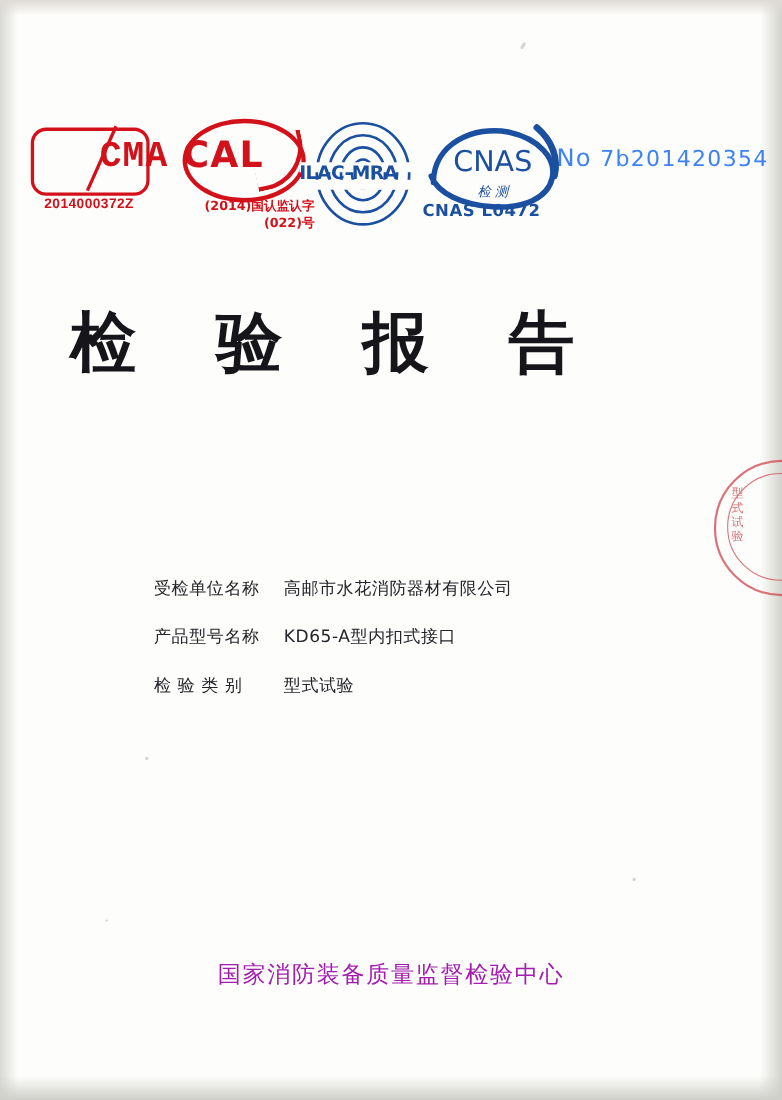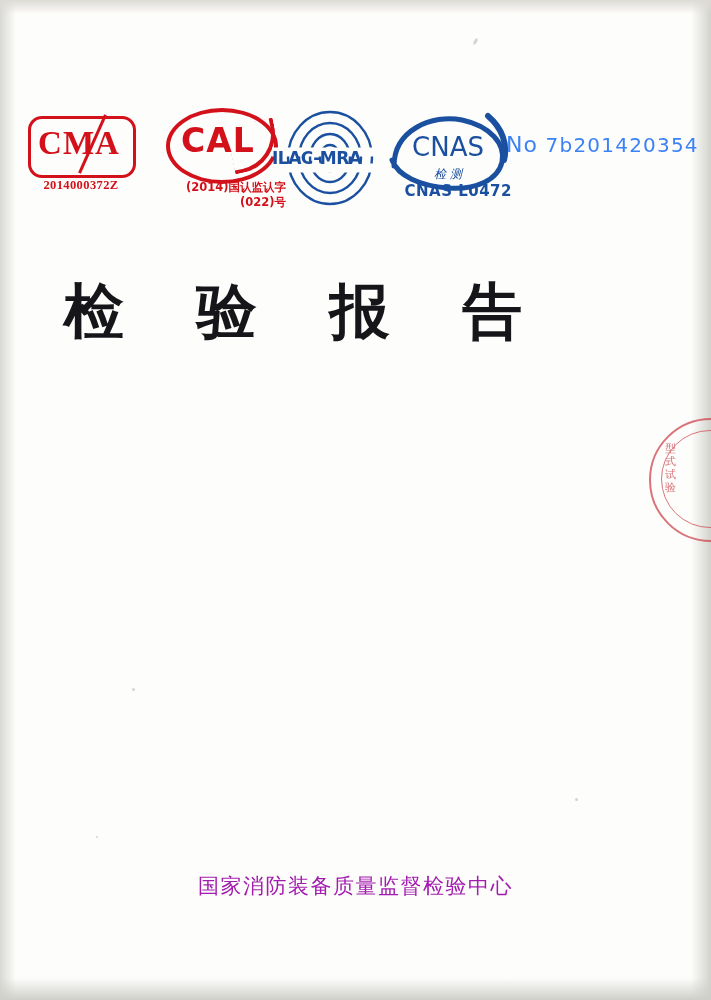--- a/index.html
+++ b/index.html
@@ -71,26 +71,27 @@
     height: 56px;
     border: 3px solid #d3111b;
     border-radius: 14px;
   }
   .cma-text {
     position: absolute;
     left: 0; top: 0;
     width: 102px;
     height: 56px;
     line-height: 54px;
-    text-align: center;
+    text-align: right;
     color: #d3111b;
     font-weight: bold;
     font-size: 33px;
     letter-spacing: 1px;
-    font-family: Liberation Serif, serif;
+    font-family: Liberation Mono, monospace;
+    padding-left: 23px;
   }
   .cma-slash {
     position: absolute;
     left: 63px;
     top: -4px;
     width: 3px;
     height: 64px;
     background: #d3111b;
     transform: rotate(24deg);
     transform-origin: center;
@@ -98,21 +99,21 @@
   .cma-code {
     position: absolute;
     left: -1px;
     top: 62px;
     width: 108px;
     text-align: center;
     color: #d3111b;
     font-size: 12.5px;
     font-weight: bold;
     letter-spacing: 0.4px;
-    font-family: Liberation Serif, serif;
+    font-family: Liberation Sans, sans-serif;
   }
 
   
   .cal {
     position: absolute;
     left: 158px;
     top: 12px;
     width: 128px;
     height: 100px;
   }
@@ -125,21 +126,21 @@
     border: 4px solid #d3111b;
     border-radius: 50%;
   }
   .cal-text {
     position: absolute;
     left: 8px;
     top: 0;
     width: 104px;
     height: 68px;
     line-height: 66px;
-    text-align: center;
+    text-align: left;
     color: #d3111b;
     font-weight: bold;
     font-size: 33px;
     letter-spacing: 1px;
     font-family: "DejaVu Sans", sans-serif;
   }
   .cal-tail {
     position: absolute;
     left: 72px;
     top: 14px;
@@ -213,21 +214,21 @@
     color: #1b4fa0;
     font-size: 12px;
     font-family: "DejaVu Sans", sans-serif;
     font-style: italic;
   }
   .cnas-code {
     position: absolute;
     left: 0;
     top: 72px;
     width: 128px;
-    text-align: right;
+    text-align: left;
     color: #1b4fa0;
     font-size: 15px;
     font-weight: bold;
     letter-spacing: 0.5px;
     font-family: "DejaVu Sans", sans-serif;
   }
 
   
   .report-no {
     position: absolute;
@@ -402,20 +403,34 @@
     </div>
 
     <div class="report-no">
       <span class="no-label">No</span>
       <span class="no-value">7b201420354</span>
     </div>
   </div>
 
   <div class="doc-title">检 验 报 告</div>
 
+  <div class="fields">
+    <div class="field-row">
+      <div class="field-label">受检单位名称</div>
+      <div class="field-value">高邮市水花消防器材有限公司</div>
+    </div>
+    <div class="field-row">
+      <div class="field-label">产品型号名称</div>
+      <div class="field-value">KD65-A型内扣式接口</div>
+    </div>
+    <div class="field-row">
+      <div class="field-label">检 验 类 别</div>
+      <div class="field-value">型式试验</div>
+    </div>
+  </div>
 
   <div class="stamp">
     <div class="stamp-inner"></div>
     <div class="stamp-text">型式试验</div>
   </div>
 
   <div class="footer">国家消防装备质量监督检验中心</div>
 
 </div>
 

